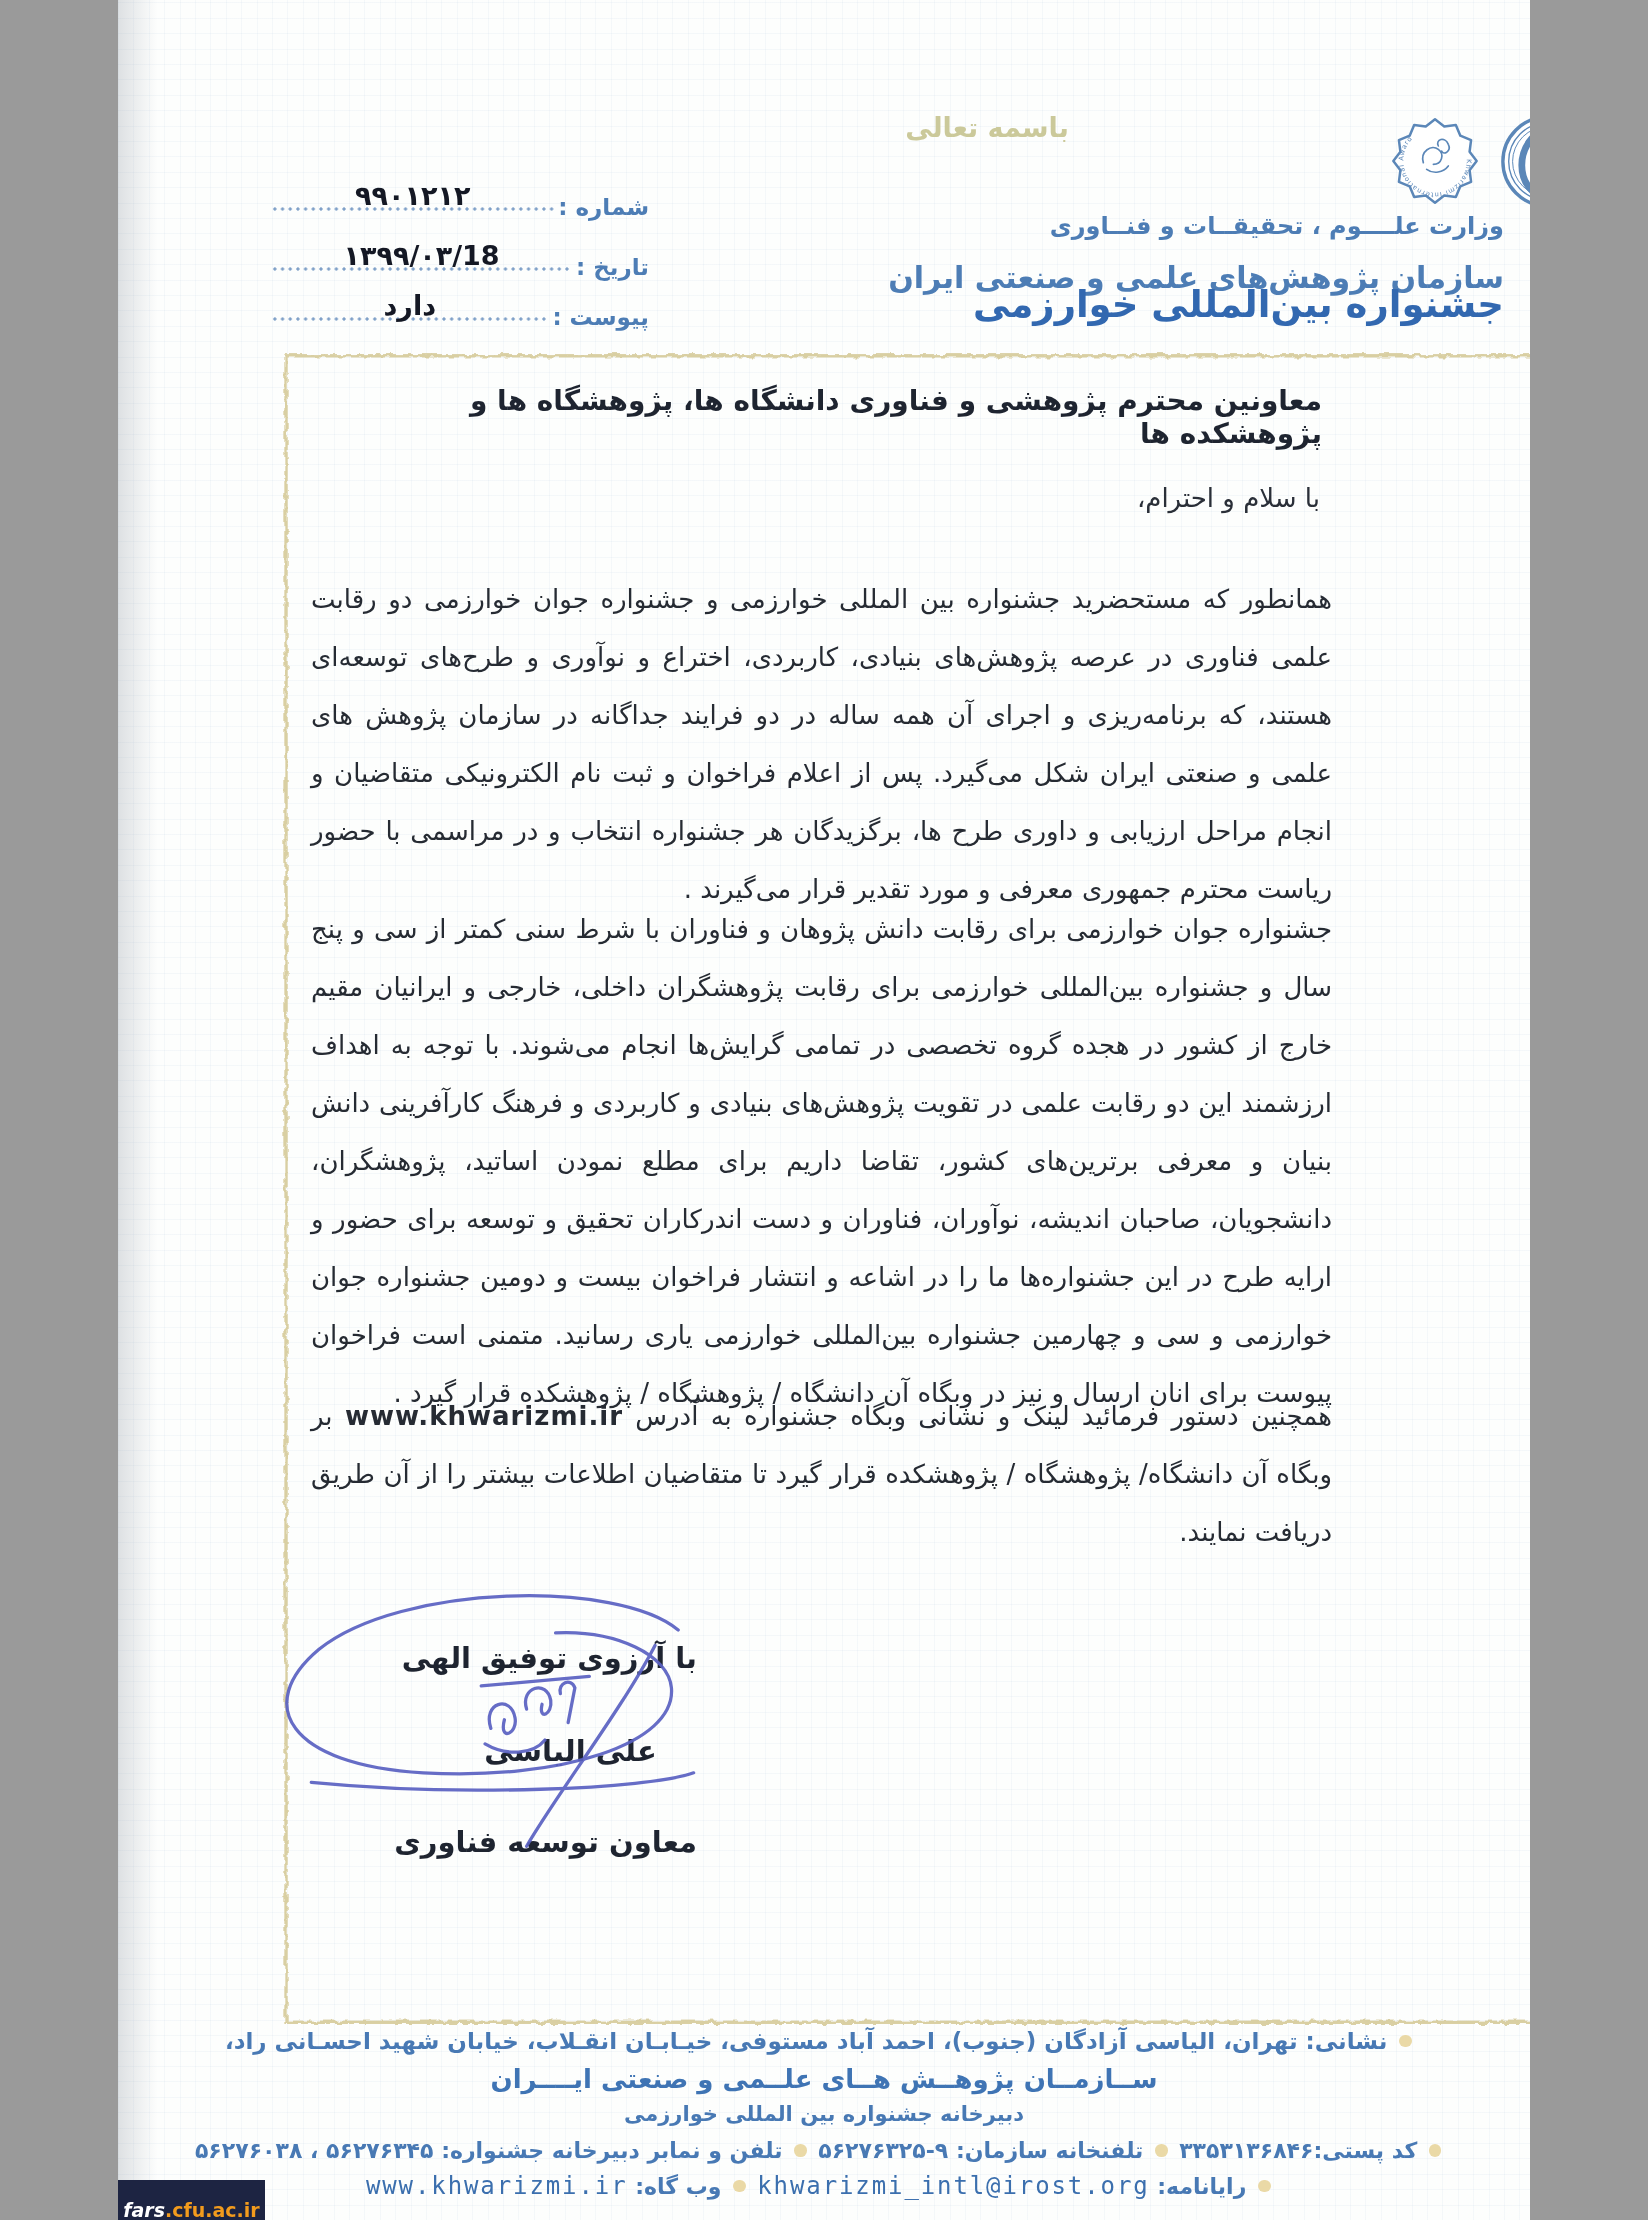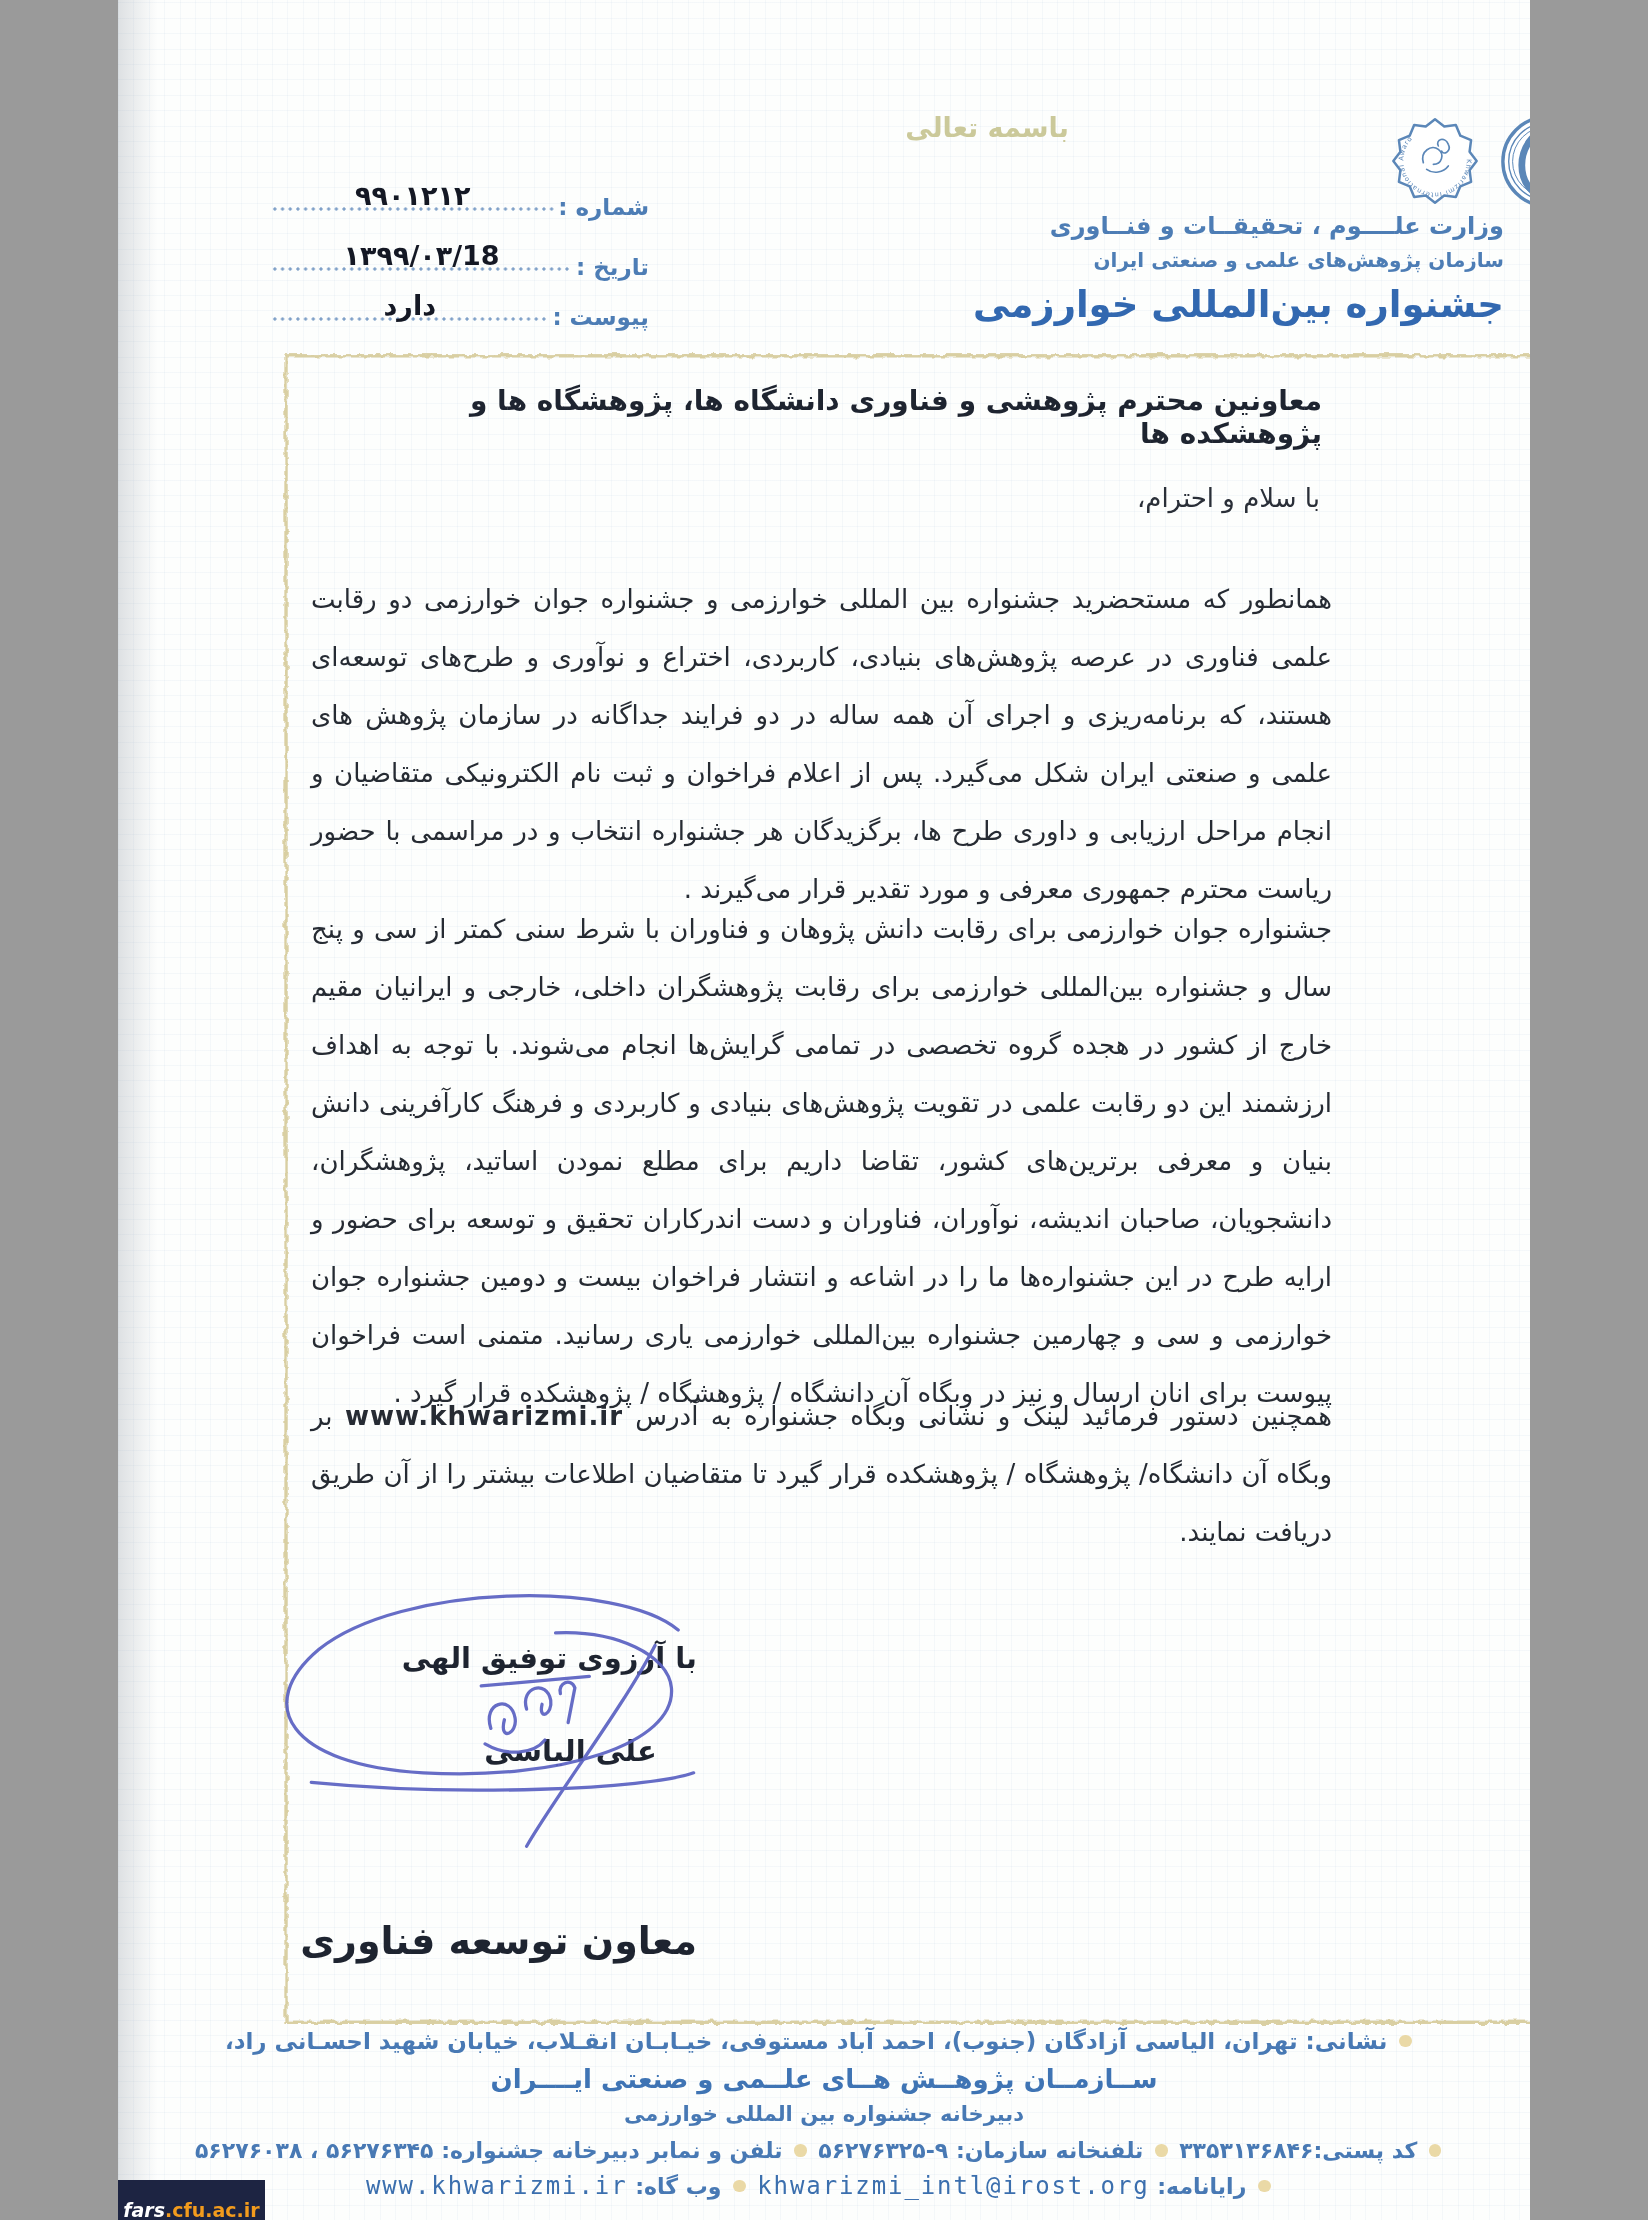--- a/index.html
+++ b/index.html
@@ -20,21 +20,21 @@
     pointer-events:none;
   }
   .bismillah{
     position:absolute;left:782px;top:112px;width:174px;
     color:#cbc99a;font-size:27px;font-weight:bold;direction:rtl;text-align:center;
   }
   
   .logos{position:absolute;left:1267px;top:110px;width:214px;height:102px;display:flex;gap:13.5px;align-items:center;}
   .hdr-line{position:absolute;right:26px;direction:rtl;text-align:right;color:#4d7db5;font-weight:bold;white-space:nowrap;}
   .hdr-ministry{top:212px;font-size:24px;}
-  .hdr-org{top:248px;font-size:20px;}
+  .hdr-org{top:260px;font-size:30px;}
   .hdr-festival{top:283px;font-size:37px;color:#3268b0;}
   
   .field-row{
     position:absolute;left:153px;width:378px;height:35px;
     display:flex;direction:rtl;align-items:flex-end;
   }
   .field-label{font-size:23px;font-weight:bold;color:#4d7db5;white-space:nowrap;}
   .field-dots{
     flex:1;position:relative;height:11.6px;margin:0 3.9px 5.8px 0;
     background-image:radial-gradient(circle, #7fa0c8 1.4px, rgba(0,0,0,0) 1.7px);
@@ -61,21 +61,21 @@
     font-size:26px;line-height:58px;color:#262b33;
   }
   .para1{top:570px;}
   .para2{top:900px;}
   .para3{top:1387px;}
   .url-inline{font-weight:bold;unicode-bidi:isolate;direction:ltr;letter-spacing:1px;}
   
   .closing-block{position:absolute;left:326px;width:253px;direction:rtl;text-align:center;color:#1e2430;font-weight:bold;white-space:nowrap;}
   .closing-1{top:1641px;font-size:29px;}
   .closing-2{top:1734px;font-size:29px;}
-  .closing-3{top:1919px;font-size:38px;}
+  .closing-3{top:1825px;font-size:29px;}
   .sig-svg{position:absolute;left:114px;top:1572px;pointer-events:none;}
   
   .footer-row{
     position:absolute;left:0;right:0;
     display:flex;direction:rtl;justify-content:center;align-items:center;
     color:#4879b4;font-weight:bold;white-space:nowrap;
   }
   .f-address{top:2028px;font-size:23px;}
   .f-org{top:2064px;font-size:26px;color:#3f74b4;}
   .f-secretariat{top:2102px;font-size:21px;}

